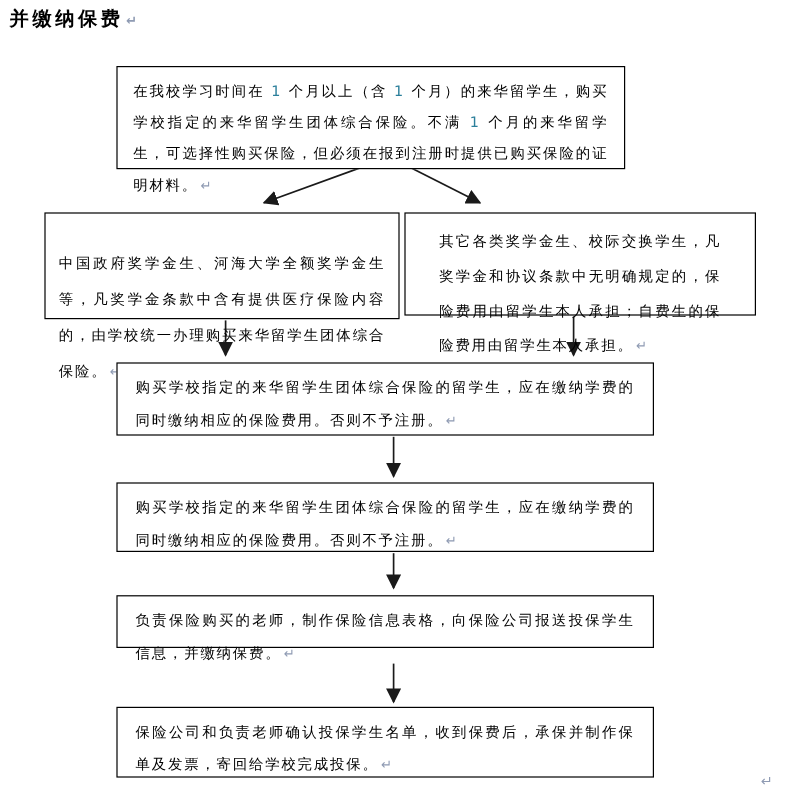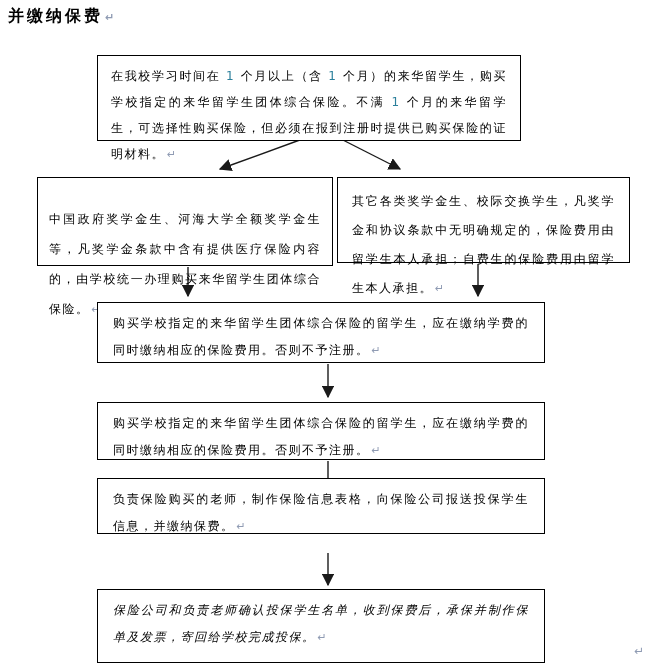--- a/index.html
+++ b/index.html
@@ -35,25 +35,25 @@
   }
   .rm{ 
     color:var(--rm-color,#8f9bb3);
     letter-spacing:0;
     font-size:11px;
     margin-left:2px;
   }
   .digit{color:var(--digit-color,#2b7f9b);}
   .b1{left:97px;top:55px;width:424px;height:86px;padding:7px 13px;line-height:26px;}
   .b2{left:37px;top:177px;width:296px;height:89px;padding:26px 11px;line-height:30px;}
-  .b3{left:337px;top:177px;width:293px;height:86px;padding:9px 14px;line-height:29px;}
+  .b3{left:337px;top:177px;width:293px;height:86px;padding:9px 28px;line-height:29px;}
   .b4{left:97px;top:302px;width:448px;height:61px;padding:7px 15px;line-height:27px;}
   .b5{left:97px;top:402px;width:448px;height:58px;padding:7px 15px;line-height:27px;}
-  .b6{left:97px;top:478px;width:448px;height:56px;padding:7px 15px;line-height:27px;}
-  .b7{left:97px;top:589px;width:448px;height:74px;padding:7px 15px;line-height:27px;font-style:italic;}
+  .b6{left:97px;top:496px;width:448px;height:44px;padding:7px 15px;line-height:27px;}
+  .b7{left:97px;top:589px;width:448px;height:59px;padding:7px 15px;line-height:27px;}
   .trailing-mark{
     position:absolute;left:634px;top:644px;
     color:var(--rm-color,#8f9bb3);
     font-size:12px;
   }
 </style>
 </head>
 <body>
 
 <div class="page">

